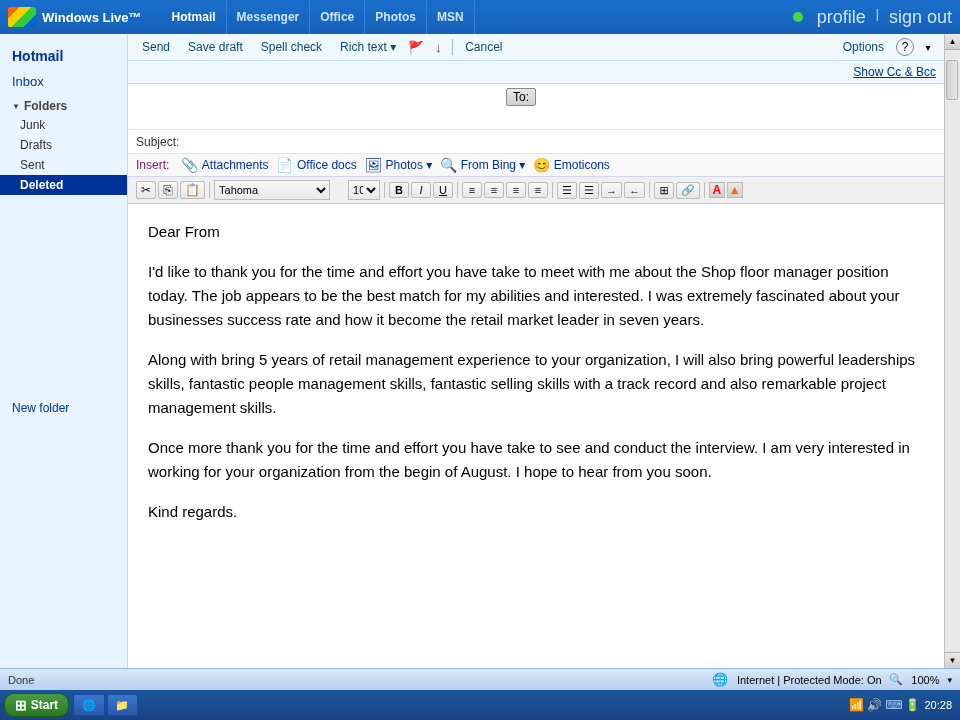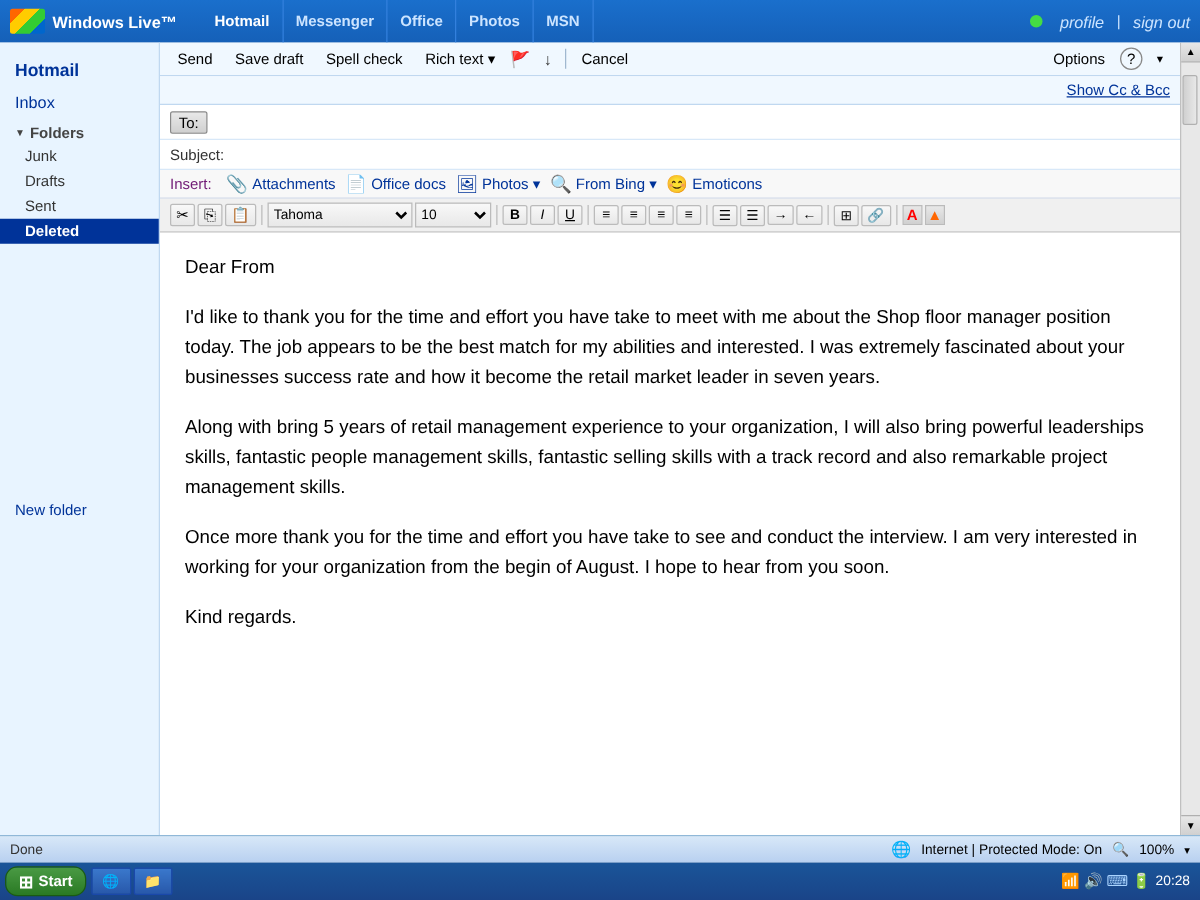--- a/index.html
+++ b/index.html
@@ -10,50 +10,50 @@
 
     
     .top-header { height: 34px; background: linear-gradient(to bottom, #1a6fcc, #1560b8); display: flex; align-items: center; padding: 0 8px; }
     .windows-live-logo { display: flex; align-items: center; justify-content: space-between; }
     .wl-flag { width: 28px; height: 20px; background: linear-gradient(135deg, #ff6600 25%, #ffcc00 25%, #ffcc00 50%, #33cc33 50%, #33cc33 75%, #0066cc 75%); border-radius: 2px; margin-right: 6px; }
     .wl-text { color: #fff; font-size: 13px; font-weight: bold; margin-right: 20px; }
     .top-nav-links { display: flex; gap: 0; }
     .top-nav-link { color: #cce4ff; font-size: 12px; padding: 0 10px; cursor: pointer; border-right: 1px solid #3380dd; height: 34px; display: flex; align-items: center; font-weight: bold; }
     .top-nav-link.active { color: #fff; font-weight: bold; }
     .top-header-right { margin-left: auto; display: flex; gap: 10px; }
-    .top-header-link { color: #cce4ff; font-size: 13px; cursor: pointer; font-style: italic; }
+    .top-header-link { color: #cce4ff; font-size: 18px; cursor: pointer; }
     .green-dot { width: 10px; height: 10px; background: #44dd44; border-radius: 50%; margin-right: 4px; }
 
     
     .main-area { display: flex; flex: 1; overflow: hidden; }
 
     
     .sidebar { width: 128px; background: #e8f4ff; border-right: 1px solid #c0d8f0; padding: 8px 0; flex-shrink: 0; }
     .sidebar-hotmail { padding: 6px 12px; font-size: 14px; font-weight: bold; color: #003399; }
     .sidebar-inbox { padding: 4px 12px; font-size: 13px; color: #003399; cursor: pointer; }
     .sidebar-section { padding: 6px 12px 2px; font-size: 12px; font-weight: bold; color: #444; display: flex; align-items: center; gap: 4px; cursor: pointer; }
     .sidebar-folder { padding: 3px 20px; font-size: 12px; color: #333; cursor: pointer; }
     .sidebar-folder.selected { background: #003399; color: #fff; font-weight: bold; }
     .new-folder { padding: 6px 12px; font-size: 12px; color: #003399; cursor: pointer; margin-top: auto; }
     .triangle { display: inline-block; font-size: 8px; }
 
     
     .compose-area { flex: 1; display: flex; flex-direction: column; background: #fff; overflow-y: auto; }
 
     
     .compose-toolbar { display: flex; align-items: center; padding: 4px 8px; background: #f0f8ff; border-bottom: 1px solid #c0d8f0; gap: 6px; }
-    .toolbar-btn { padding: 2px 6px; font-size: 12px; color: #000000; cursor: pointer; background: none; border: none; }
+    .toolbar-btn { padding: 2px 6px; font-size: 12px; color: #0c4a6e; cursor: pointer; background: none; border: none; }
     .toolbar-sep { width: 1px; height: 16px; background: #a0b8d0; }
     .toolbar-icon { width: 16px; height: 16px; display: flex; align-items: center; justify-content: center; cursor: pointer; }
 
     
     .show-cc { text-align: right; padding: 4px 8px; font-size: 12px; color: #003399; cursor: pointer; background: #f0f8ff; border-bottom: 1px solid #c0d8f0; }
 
     
-    .to-row { display: flex; align-items: center; padding: 4px 8px; border-bottom: 1px solid #d8e8f8; }
+    .to-row { display: flex; align-items: center; padding: 4px 8px; border-bottom: 1px solid #d8e8f8; flex-direction: column; }
     .to-label { width: 60px; }
     .to-label-btn { border: 1px solid #888; border-radius: 2px; background: linear-gradient(to bottom, #e8e8e8, #d0d0d0); padding: 1px 6px; font-size: 12px; cursor: pointer; }
     .to-input { flex: 1; border: none; outline: none; font-size: 13px; padding: 2px 4px; }
 
     
     .subject-row { display: flex; align-items: center; padding: 4px 8px; border-bottom: 1px solid #d8e8f8; }
     .subject-label { width: 60px; font-size: 12px; color: #333; }
     .subject-input { flex: 1; border: none; outline: none; font-size: 13px; }
 
     
@@ -201,21 +201,21 @@
         <div class="format-bar">
           <button class="format-btn" style="font-size:12px;">✂</button>
           <button class="format-btn" style="font-size:12px;">⎘</button>
           <button class="format-btn" style="font-size:12px;">📋</button>
           <div class="format-sep"></div>
           <select class="format-select">
             <option>Tahoma</option>
             <option>Arial</option>
             <option>Times New Roman</option>
           </select>
-          <select class="format-select" style="width:61px;">
+          <select class="format-select" style="width:32px;margin-left:16px;">
             <option>10</option>
             <option>12</option>
             <option>14</option>
           </select>
           <div class="format-sep"></div>
           <button class="format-btn bold">B</button>
           <button class="format-btn italic">I</button>
           <button class="format-btn underline">U</button>
           <div class="format-sep"></div>
           <button class="format-btn" style="font-size:11px;">≡</button>

